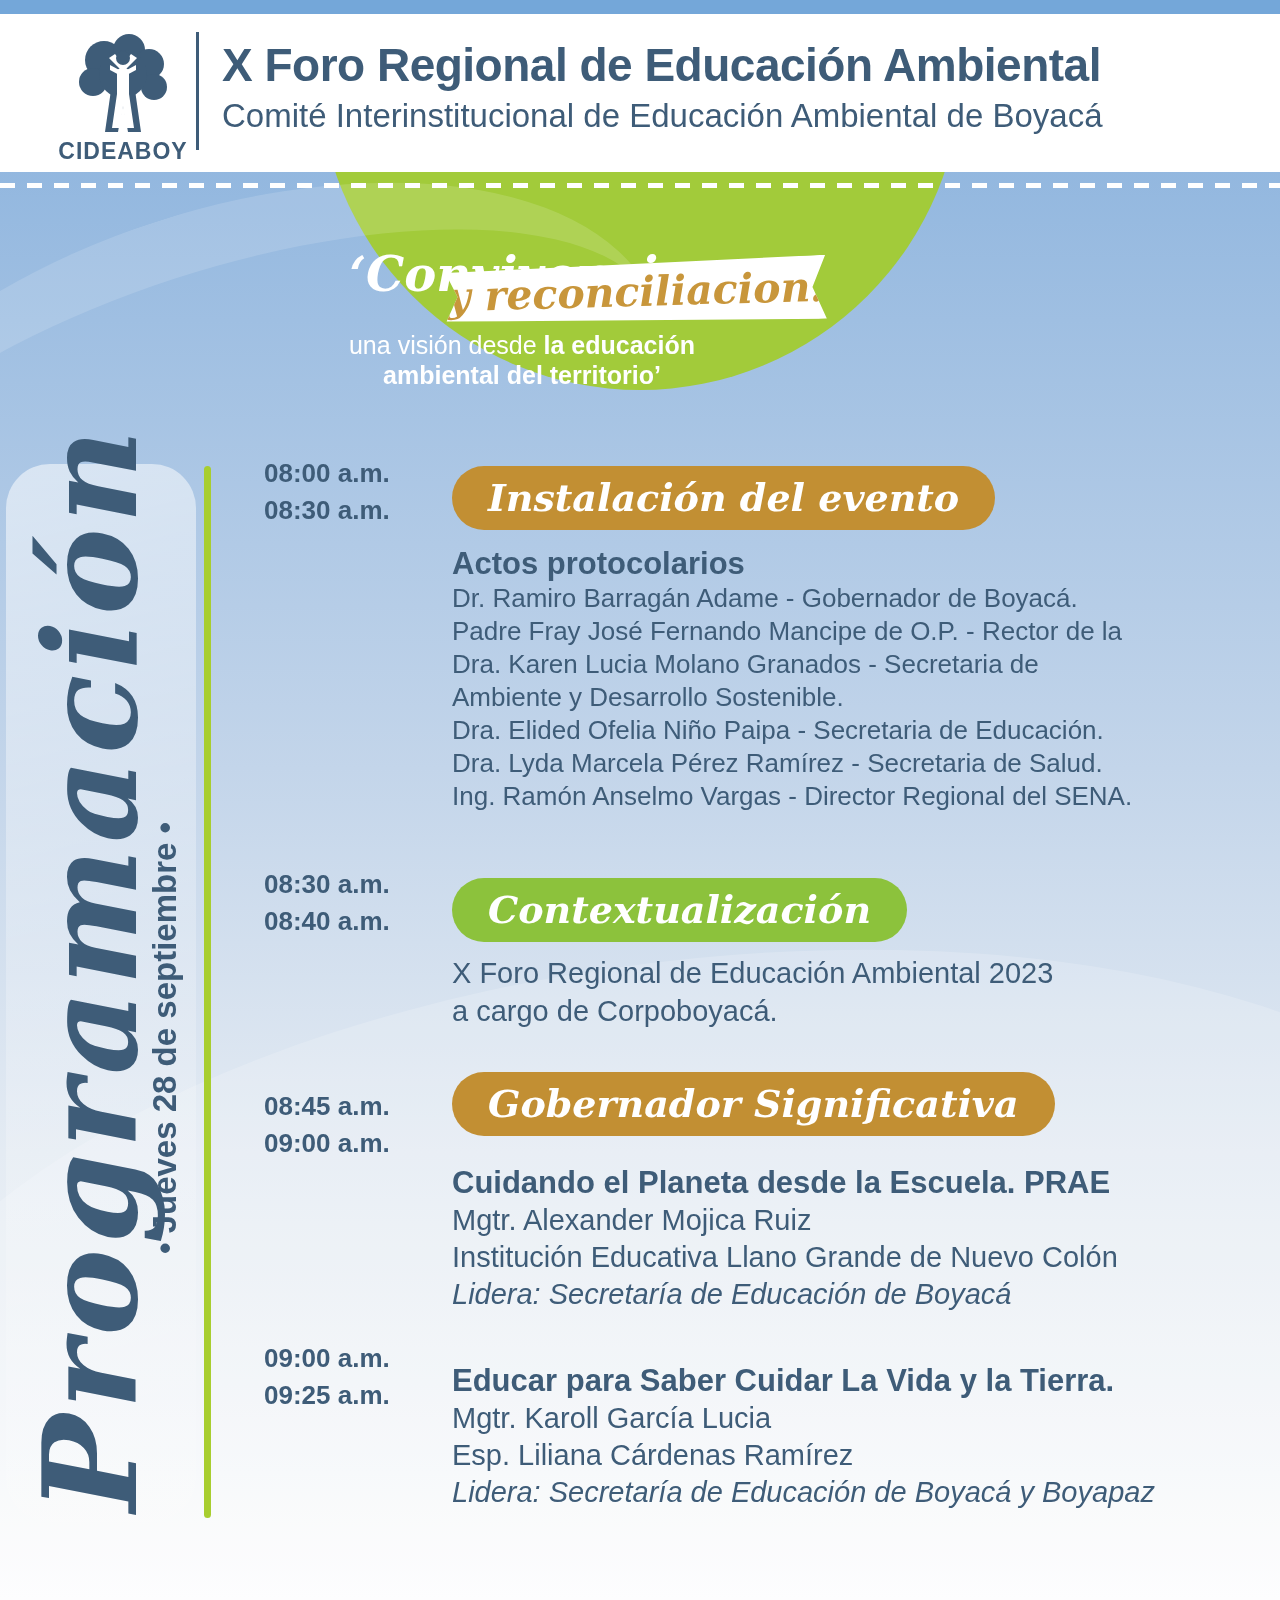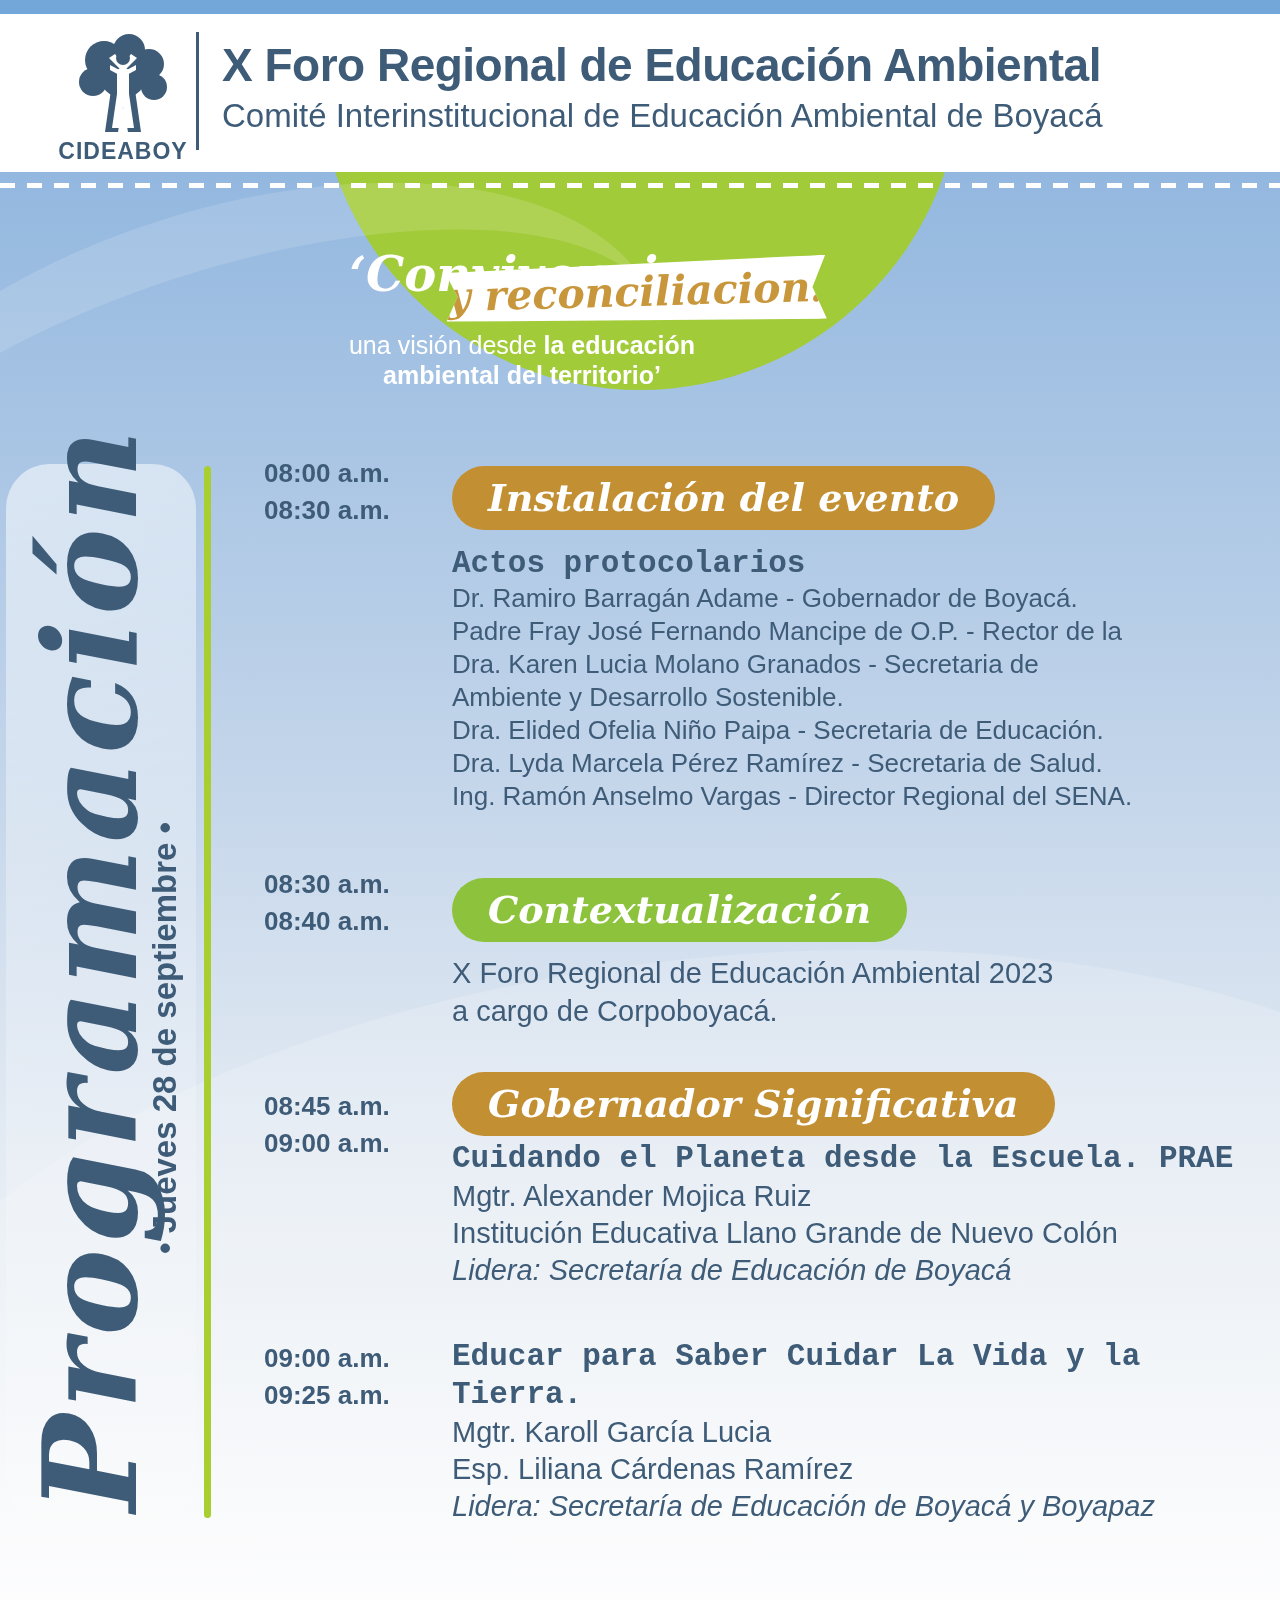--- a/index.html
+++ b/index.html
@@ -47,25 +47,25 @@
     font-size:130px;letter-spacing:5px;color:#3E5C78;text-align:center;z-index:3;}
   .side-date{left:146px;top:1428px;width:780px;height:44px;
     font-size:33px;font-weight:bold;color:#3E5C78;text-align:center;z-index:3;}
   
   .block{position:absolute;left:0;width:1280px;z-index:3;}
   .times{position:absolute;left:264px;width:185px;font-size:26px;line-height:37px;font-weight:bold;color:#3E5C78;}
   .content{position:absolute;left:452px;width:810px;color:#3E5C78;}
   .pill{display:inline-block;border-radius:45px;padding:10px 36px;color:#ffffff;font-size:38px;line-height:44px;}
   .pill.gold{background:#C28F33;}
   .pill.green{background:#8CC23C;}
-  .heading{font-weight:bold;font-family:Liberation Mono, monospace;}
+  .heading{font-weight:bold;}
   .b1 .heading{font-size:31px;line-height:36px;margin-top:16px;}
   .b1 .line{font-size:26px;line-height:33px;white-space:nowrap;}
   .b2 .line{font-size:29px;line-height:38px;}
-  .b3 .heading,.b4 .heading{font-size:31px;line-height:38px;margin-top:4px;}
+  .b3 .heading,.b4 .heading{font-size:31px;line-height:38px;margin-top:28px;}
   .b3 .line,.b4 .line{font-size:29px;line-height:37px;}
   .lidera{font-style:italic;}
   .b1{top:450px;} .b1 .times{top:5px;}  .b1 .pill{margin-top:16px;}
   .b2{top:860px;} .b2 .times{top:6px;}  .b2 .pill{margin-top:18px;} .b2 .group{margin-top:12px;}
   .b3{top:1066px;}.b3 .times{top:22px;} .b3 .pill{margin-top:6px;}
   .b4{top:1334px;}.b4 .times{top:6px;}  .b4 .pill{margin-top:8px;}
 </style>
 </head>
 <body>
 

